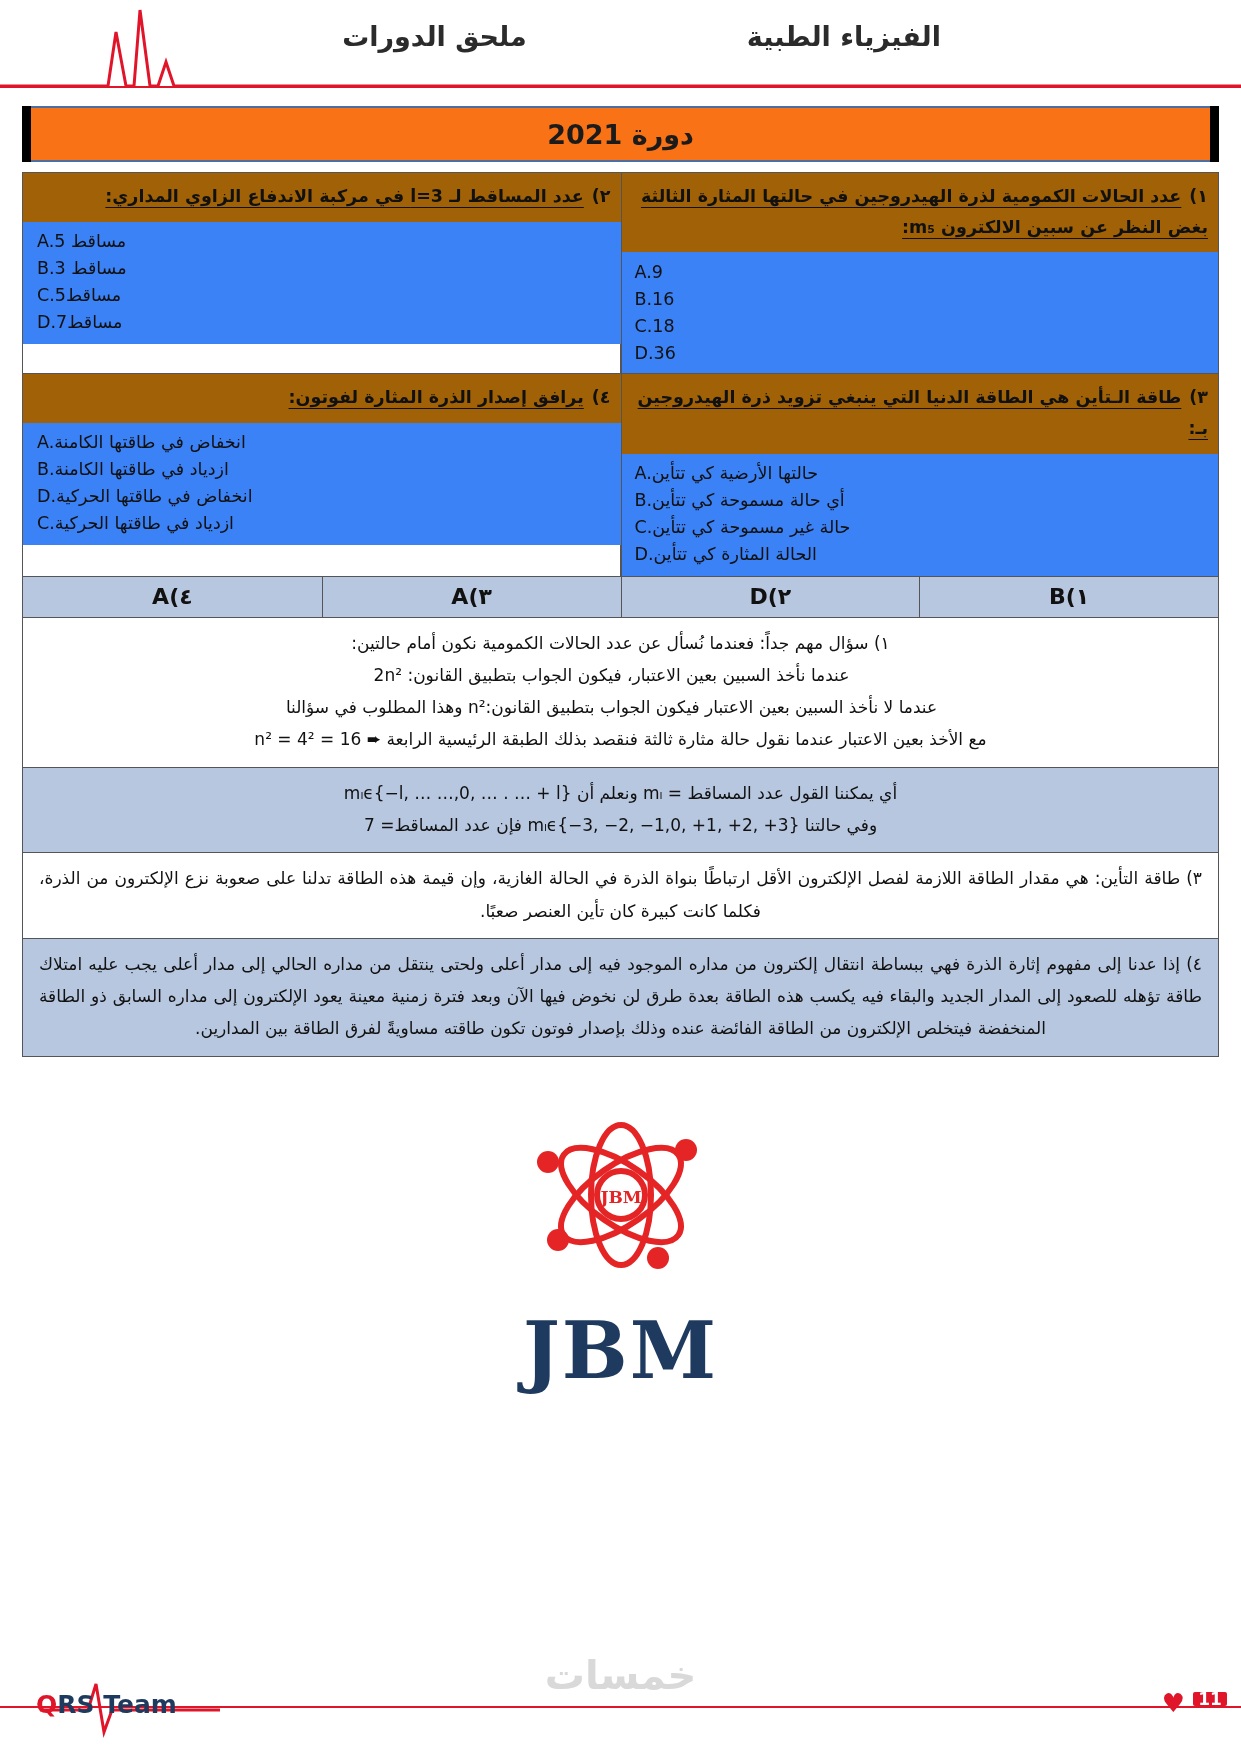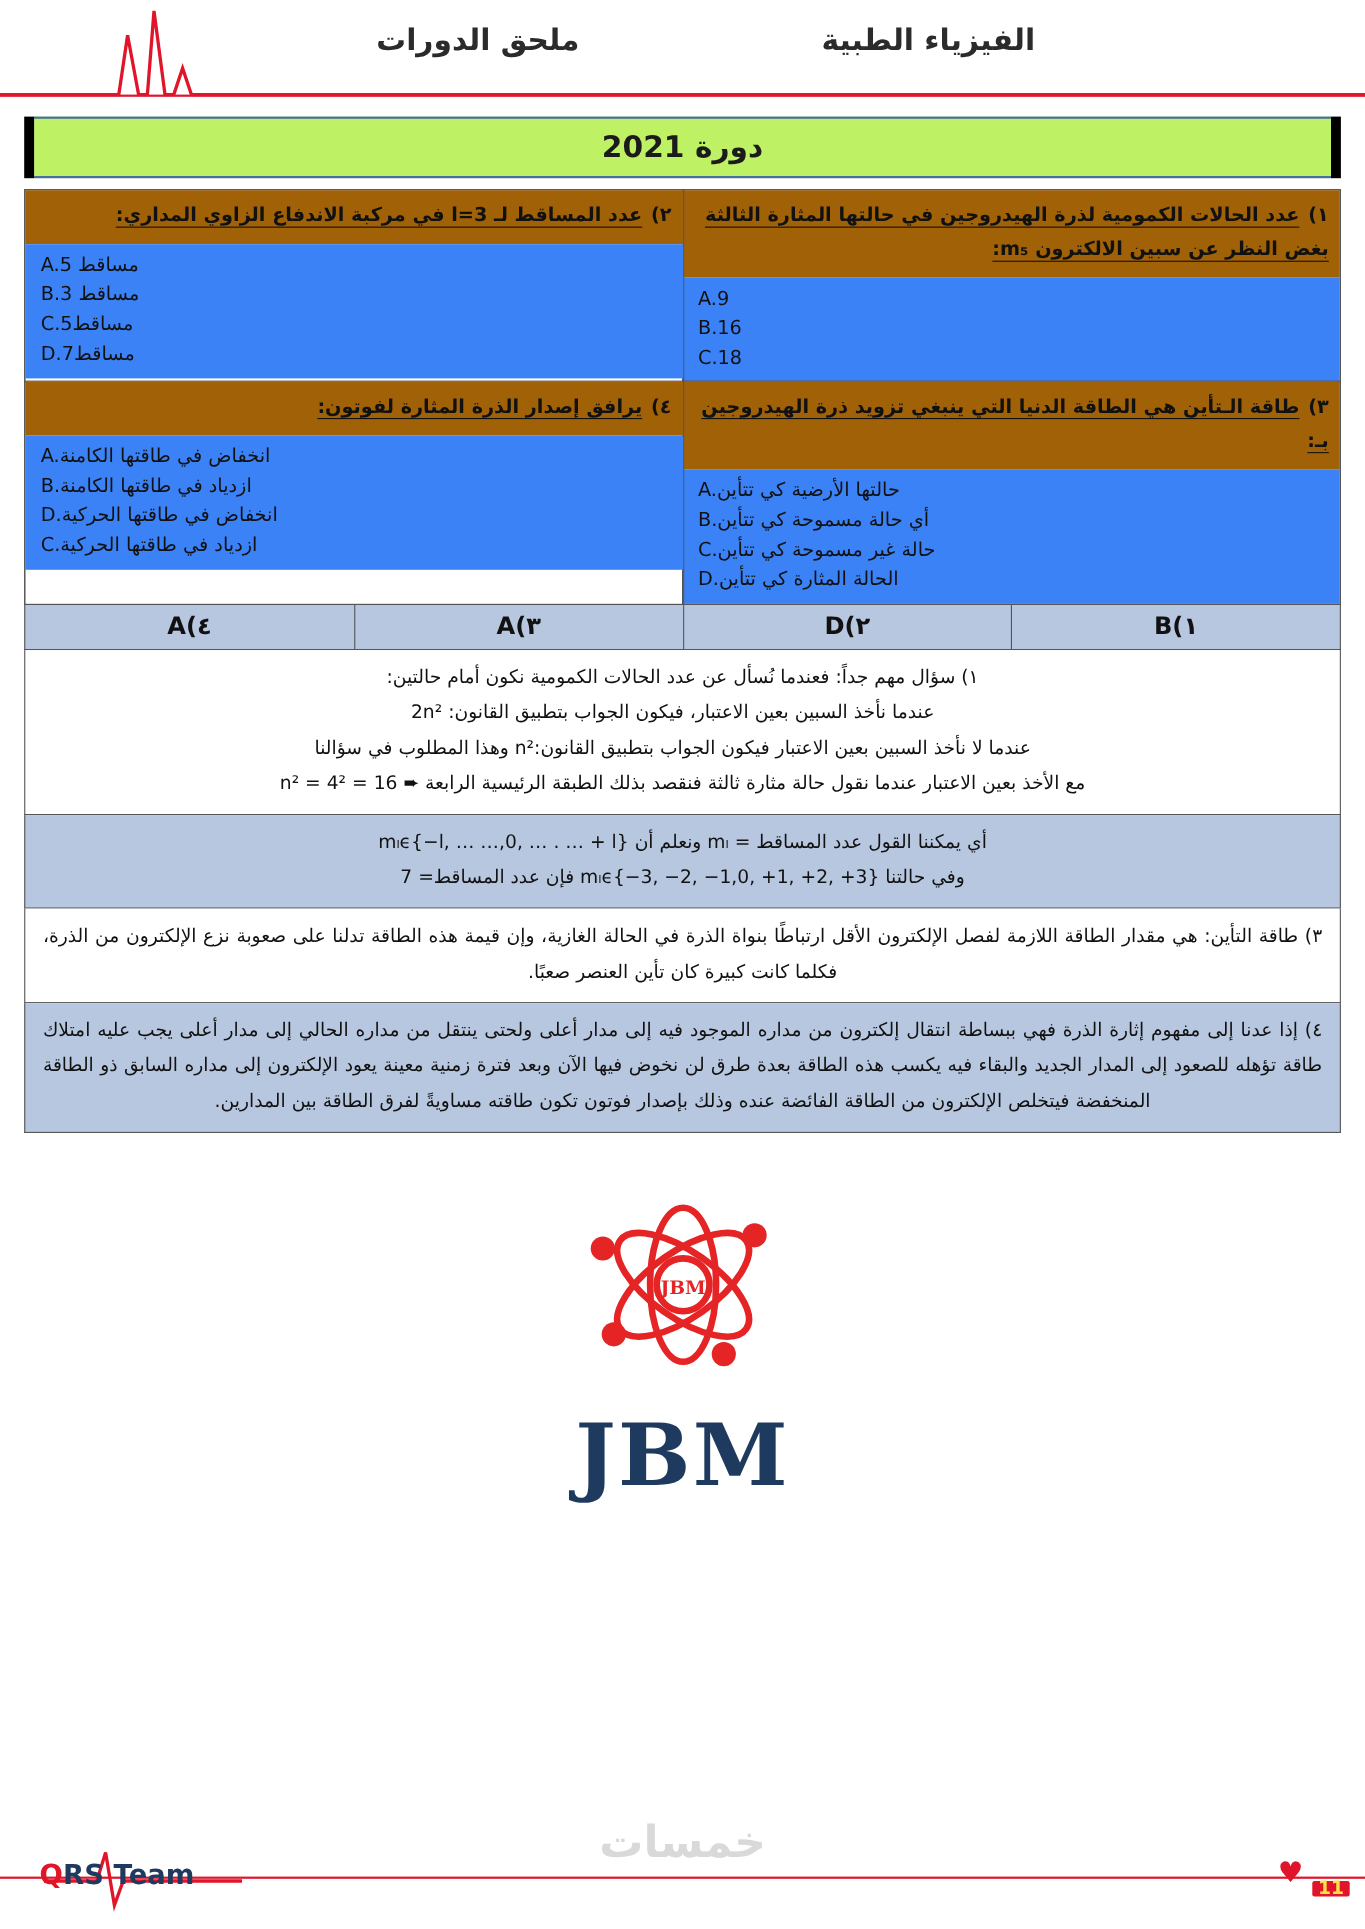--- a/index.html
+++ b/index.html
@@ -51,21 +51,21 @@
     display: flex;
     align-items: stretch;
     height: 56px;
   }
   .title-bar-end {
     width: 9px;
     background: #000;
   }
   .title-bar {
     flex: 1;
-    background: #bef264;
+    background: #f97316;
     border-top: 2px solid #4a6fa5;
     border-bottom: 2px solid #4a6fa5;
     display: flex;
     align-items: center;
     justify-content: center;
     font-size: 27px;
     font-weight: bold;
     color: #1b1b1b;
   }
 
@@ -190,24 +190,24 @@
     background: #e0152a;
   }
   .footer-ekg {
     position: absolute;
     left: 40px; top: -6px;
     width: 180px; height: 70px;
   }
   .page-num {
     position: absolute;
     right: 14px;
-    top: 34px;
+    top: 16px;
     width: 34px; height: 14px;
     background: #e0152a;
-    color: #fde047;
+    color: #ffffff;
     font-size: 17px;
     font-weight: bold;
     display: flex; align-items: center; justify-content: center;
     border-radius: 2px;
   }
   .qrs {
     position: absolute;
     left: 36px;
     top: 14px;
     font-size: 25px;
@@ -246,20 +246,21 @@
 <div class="q-grid">
 
   <div class="q-cell">
     <div class="q-head">
       <span class="qnum">١)</span><span>عدد الحالات الكمومية لذرة الهيدروجين في حالتها المثارة الثالثة بغض النظر عن سبين الالكترون m₅:</span>
     </div>
     <div class="q-opts">
       <div class="q-opt">A.9</div>
       <div class="q-opt">B.16</div>
       <div class="q-opt">C.18</div>
+      <div class="q-opt">D.36</div>
     </div>
   </div>
 
   <div class="q-cell">
     <div class="q-head">
       <span class="qnum">٢)</span><span>عدد المساقط لـ l=3 في مركبة الاندفاع الزاوي المداري:</span>
     </div>
     <div class="q-opts">
       <div class="q-opt">A.5 مساقط</div>
       <div class="q-opt">B.3 مساقط</div>

